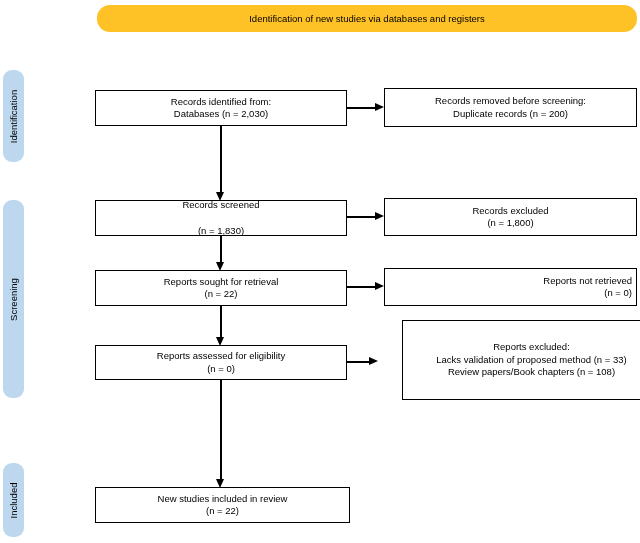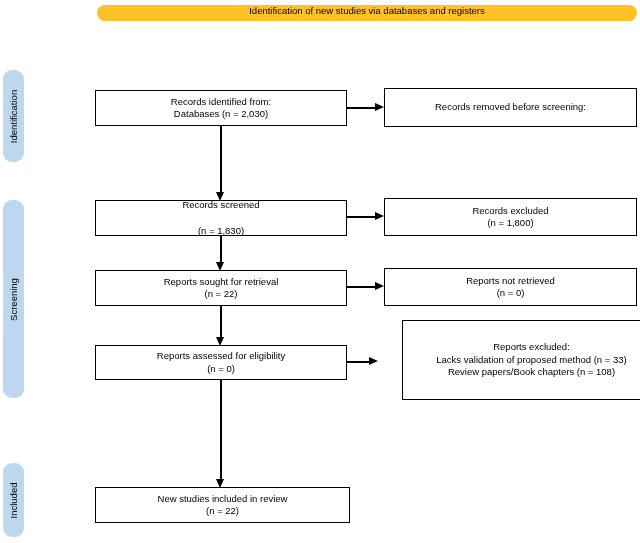--- a/index.html
+++ b/index.html
@@ -8,24 +8,24 @@
     width: 640px;
     height: 543px;
     background: #ffffff;
     font-family: "Liberation Sans", sans-serif;
     color: #000000;
     overflow: hidden;
   }
   .banner {
     position: absolute;
     left: 97px; top: 5px;
-    width: 540px; height: 16px;
+    width: 540px; height: 27px;
     background: var(--banner-bg, #FFC226);
     border-radius: 13px;
-    display: flex; align-items: flex-start; justify-content: center;
+    display: flex; align-items: center; justify-content: center;
     font-size: 9.5px;
     box-sizing: border-box;
   }
   .stage {
     position: absolute;
     left: 3px; width: 21px;
     background: var(--stage-bg, #BDD7EE);
     border-radius: 9px;
     display: flex; align-items: center; justify-content: center;
   }
@@ -47,21 +47,21 @@
     text-align: center;
     font-size: 9.5px;
     line-height: 1.3;
     padding: 1px 4px;
   }
   .b-l1 { left: 95px;  top: 90px;  width: 252px; height: 36px; justify-content: center; }
   .b-r1 { left: 384px; top: 88px;  width: 253px; height: 39px; text-align: center; }
   .b-l2 { left: 95px;  top: 200px; width: 252px; height: 36px; gap: 13px; }
   .b-r2 { left: 384px; top: 198px; width: 253px; height: 38px; }
   .b-l3 { left: 95px;  top: 270px; width: 252px; height: 36px; }
-  .b-r3 { left: 384px; top: 268px; width: 253px; height: 38px; }
+  .b-r3 { left: 384px; top: 268px; width: 253px; height: 38px; align-items: flex-end; }
   .b-l4 { left: 95px;  top: 345px; width: 252px; height: 35px; }
   .b-r4 { left: 378px; top: 320px; width: 259px; height: 80px; margin-left: 24px; }
   .b-l5 { left: 95px;  top: 487px; width: 255px; height: 36px; }
   .hline { position: absolute; height: 1.5px; background: #000000; }
   .vline { position: absolute; width: 1.5px; background: #000000; }
   .head-right {
     position: absolute; width: 0; height: 0;
     border-top: 4.5px solid transparent;
     border-bottom: 4.5px solid transparent;
     border-left: 9px solid #000000;
@@ -91,20 +91,21 @@
   <div class="stage stage-included">
     <span class="vtext">Included</span>
   </div>
 
   <div class="box b-l1">
     <div>Records identified from:</div>
     <div>Databases (n = 2,030)</div>
   </div>
   <div class="box b-r1">
     <div>Records removed before screening:</div>
+    <div>Duplicate records (n = 200)</div>
   </div>
 
   <div class="box b-l2">
     <div>Records screened</div>
     <div>(n = 1,830)</div>
   </div>
   <div class="box b-r2">
     <div>Records excluded</div>
     <div>(n = 1,800)</div>
   </div>

